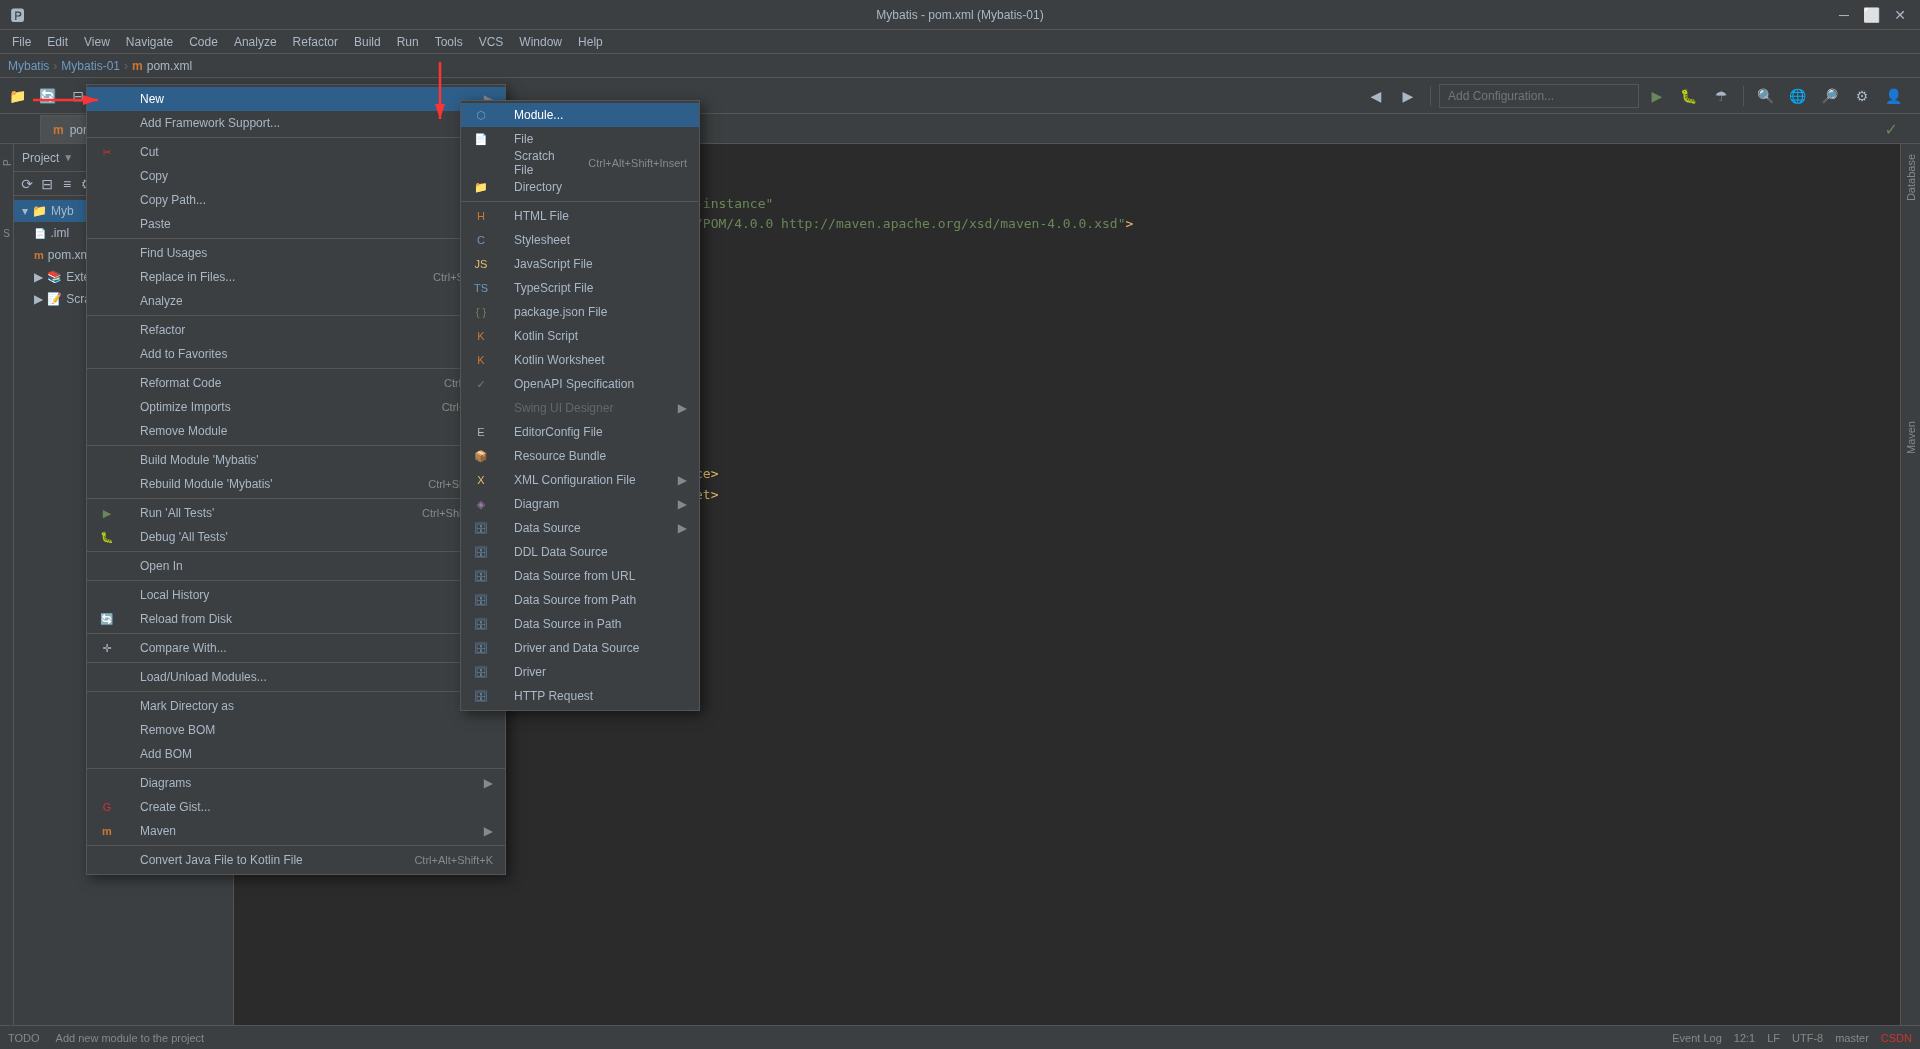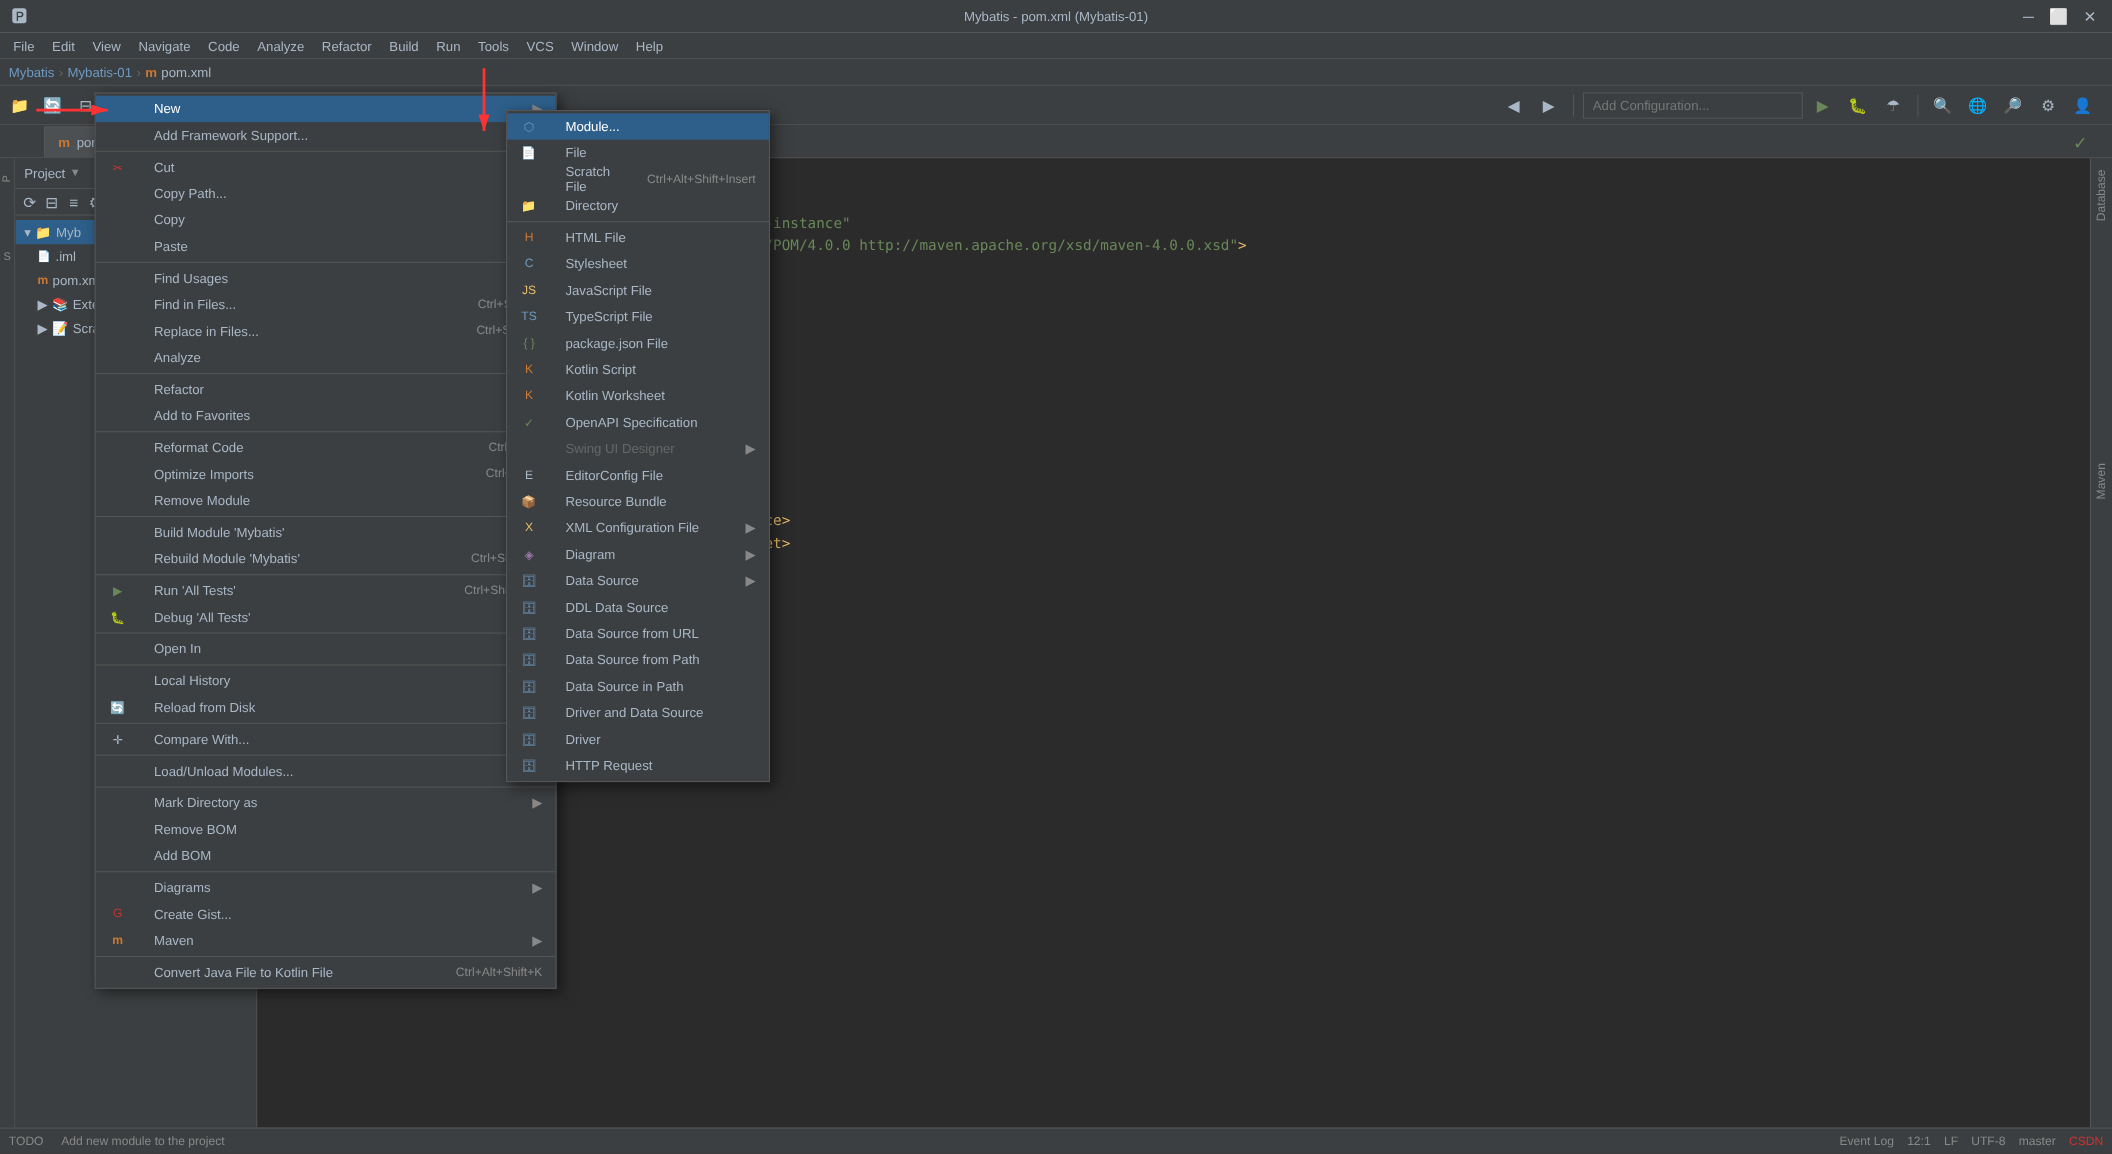--- a/index.html
+++ b/index.html
@@ -559,42 +559,37 @@
     <span class="ctx-item-label">Add Framework Support...</span>
   </div>
   <div class="ctx-separator"></div>
   <div class="ctx-item">
     <span class="ctx-item-icon red">✂</span>
     <span class="ctx-item-label">Cut</span>
     <span class="ctx-item-shortcut">Ctrl+X</span>
   </div>
   <div class="ctx-item">
     <span class="ctx-item-icon"></span>
-    <span class="ctx-item-label">Copy Path...</span>
-  </div>
-  <div class="ctx-item">
-    <span class="ctx-item-icon"></span>
     <span class="ctx-item-label">Copy</span>
     <span class="ctx-item-shortcut">Ctrl+C</span>
   </div>
   <div class="ctx-item">
     <span class="ctx-item-icon"></span>
+    <span class="ctx-item-label">Copy Path...</span>
+  </div>
+  <div class="ctx-item">
+    <span class="ctx-item-icon"></span>
     <span class="ctx-item-label">Paste</span>
     <span class="ctx-item-shortcut">Ctrl+V</span>
   </div>
   <div class="ctx-separator"></div>
   <div class="ctx-item">
     <span class="ctx-item-icon"></span>
     <span class="ctx-item-label">Find Usages</span>
     <span class="ctx-item-shortcut">Alt+F7</span>
-  </div>
-  <div class="ctx-item">
-    <span class="ctx-item-icon"></span>
-    <span class="ctx-item-label">Find in Files...</span>
-    <span class="ctx-item-shortcut">Ctrl+Shift+F</span>
   </div>
   <div class="ctx-item">
     <span class="ctx-item-icon"></span>
     <span class="ctx-item-label">Replace in Files...</span>
     <span class="ctx-item-shortcut">Ctrl+Shift+R</span>
   </div>
   <div class="ctx-item">
     <span class="ctx-item-icon"></span>
     <span class="ctx-item-label">Analyze</span>
     <span class="ctx-item-arrow">▶</span>

